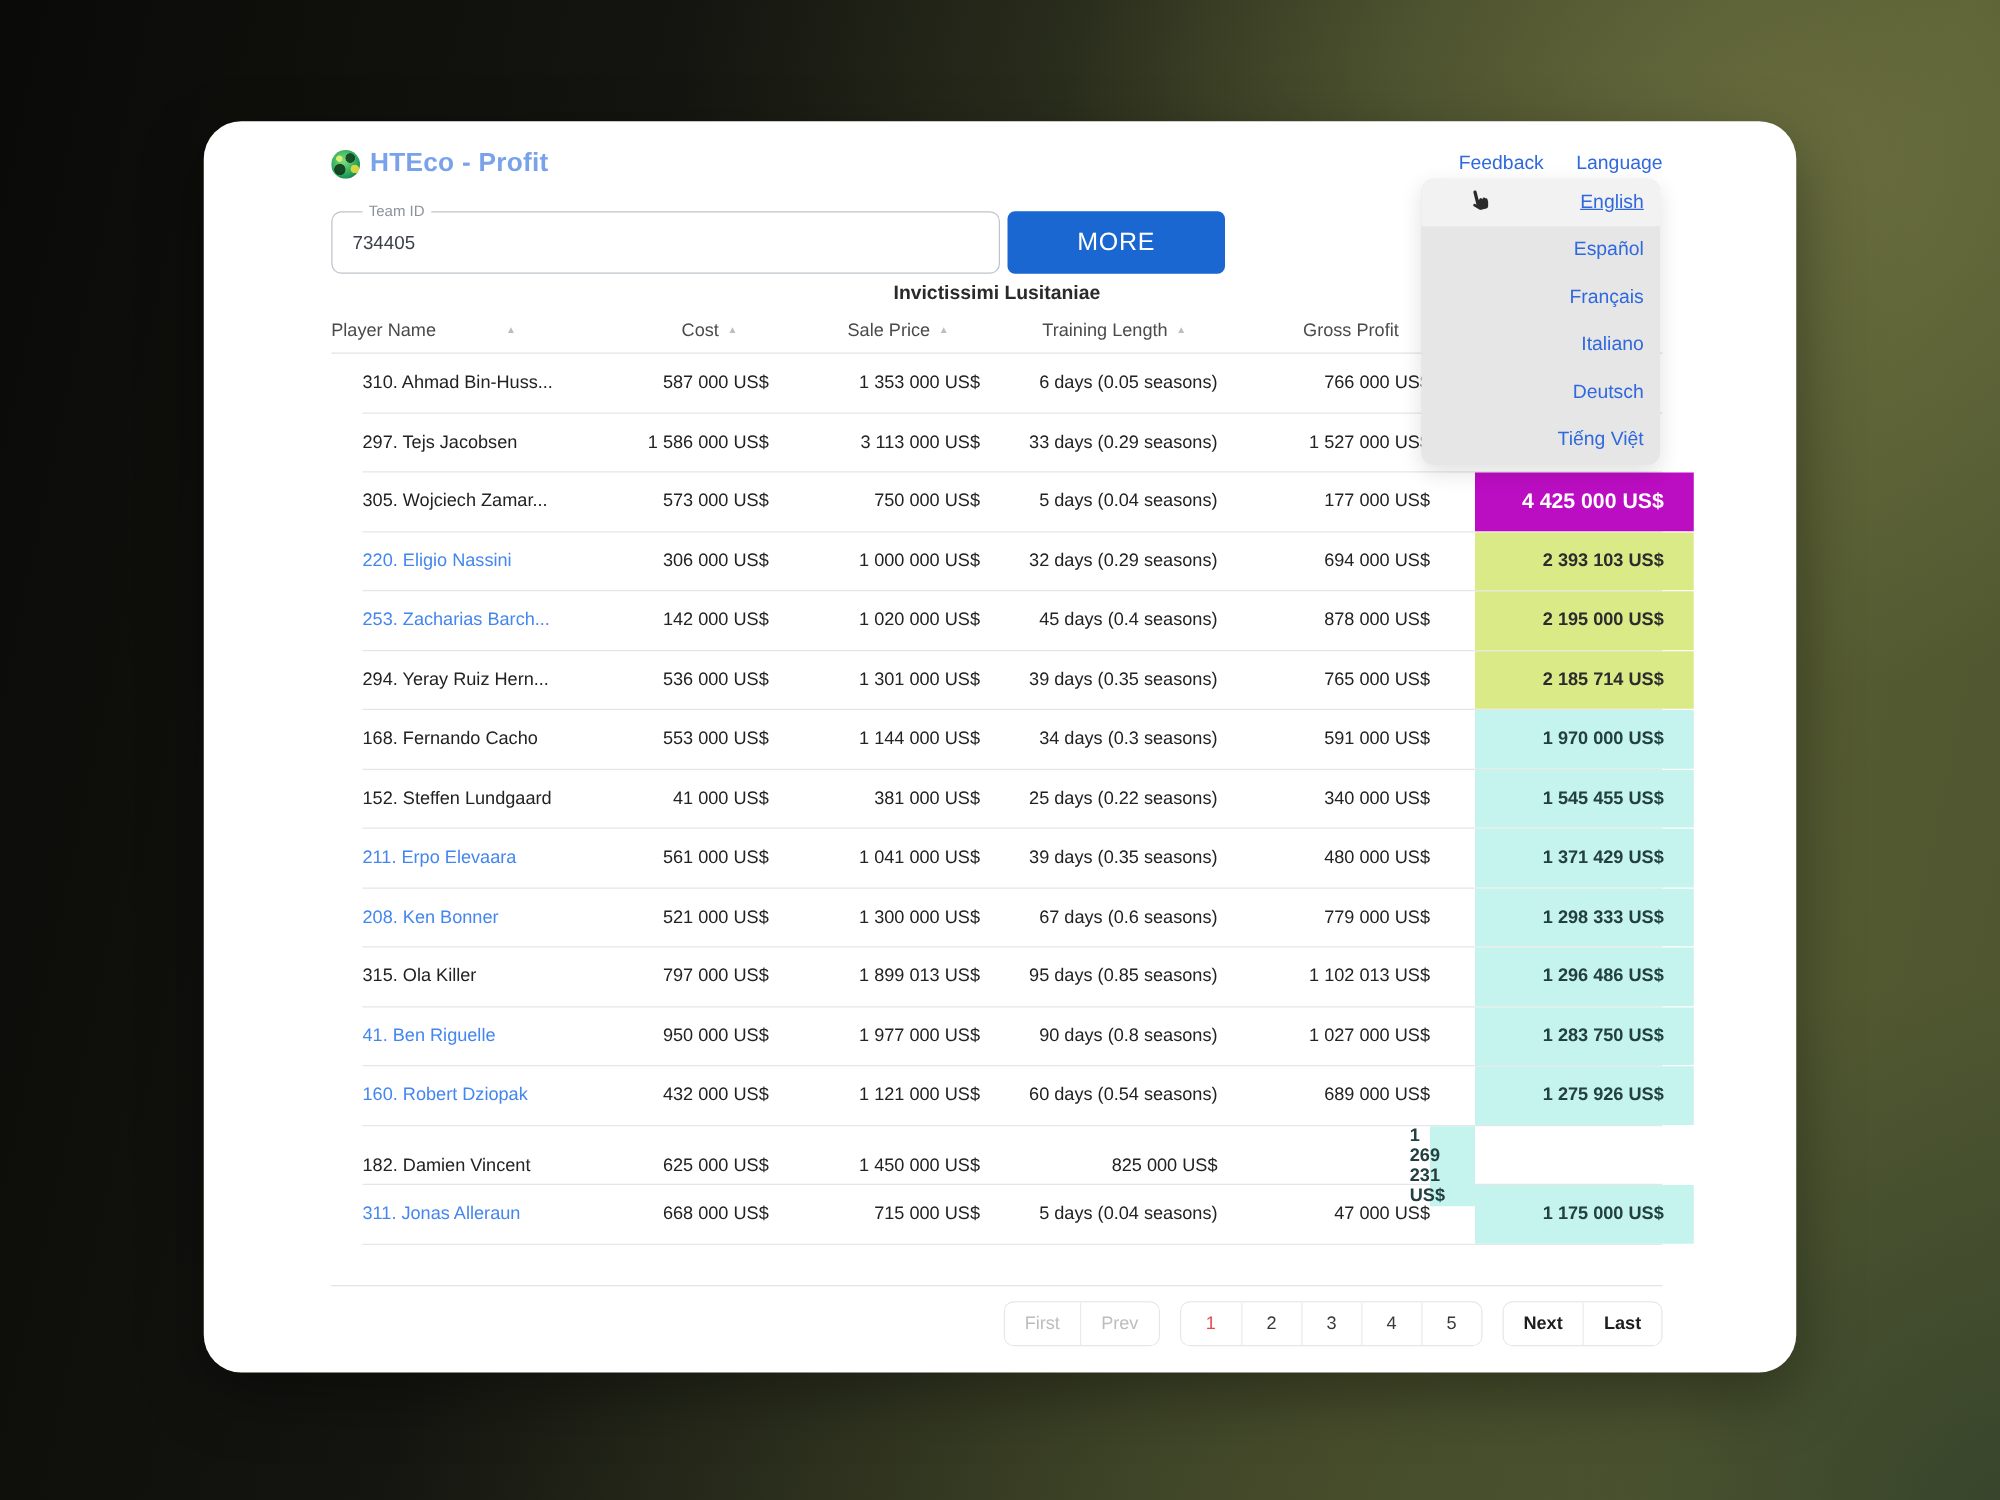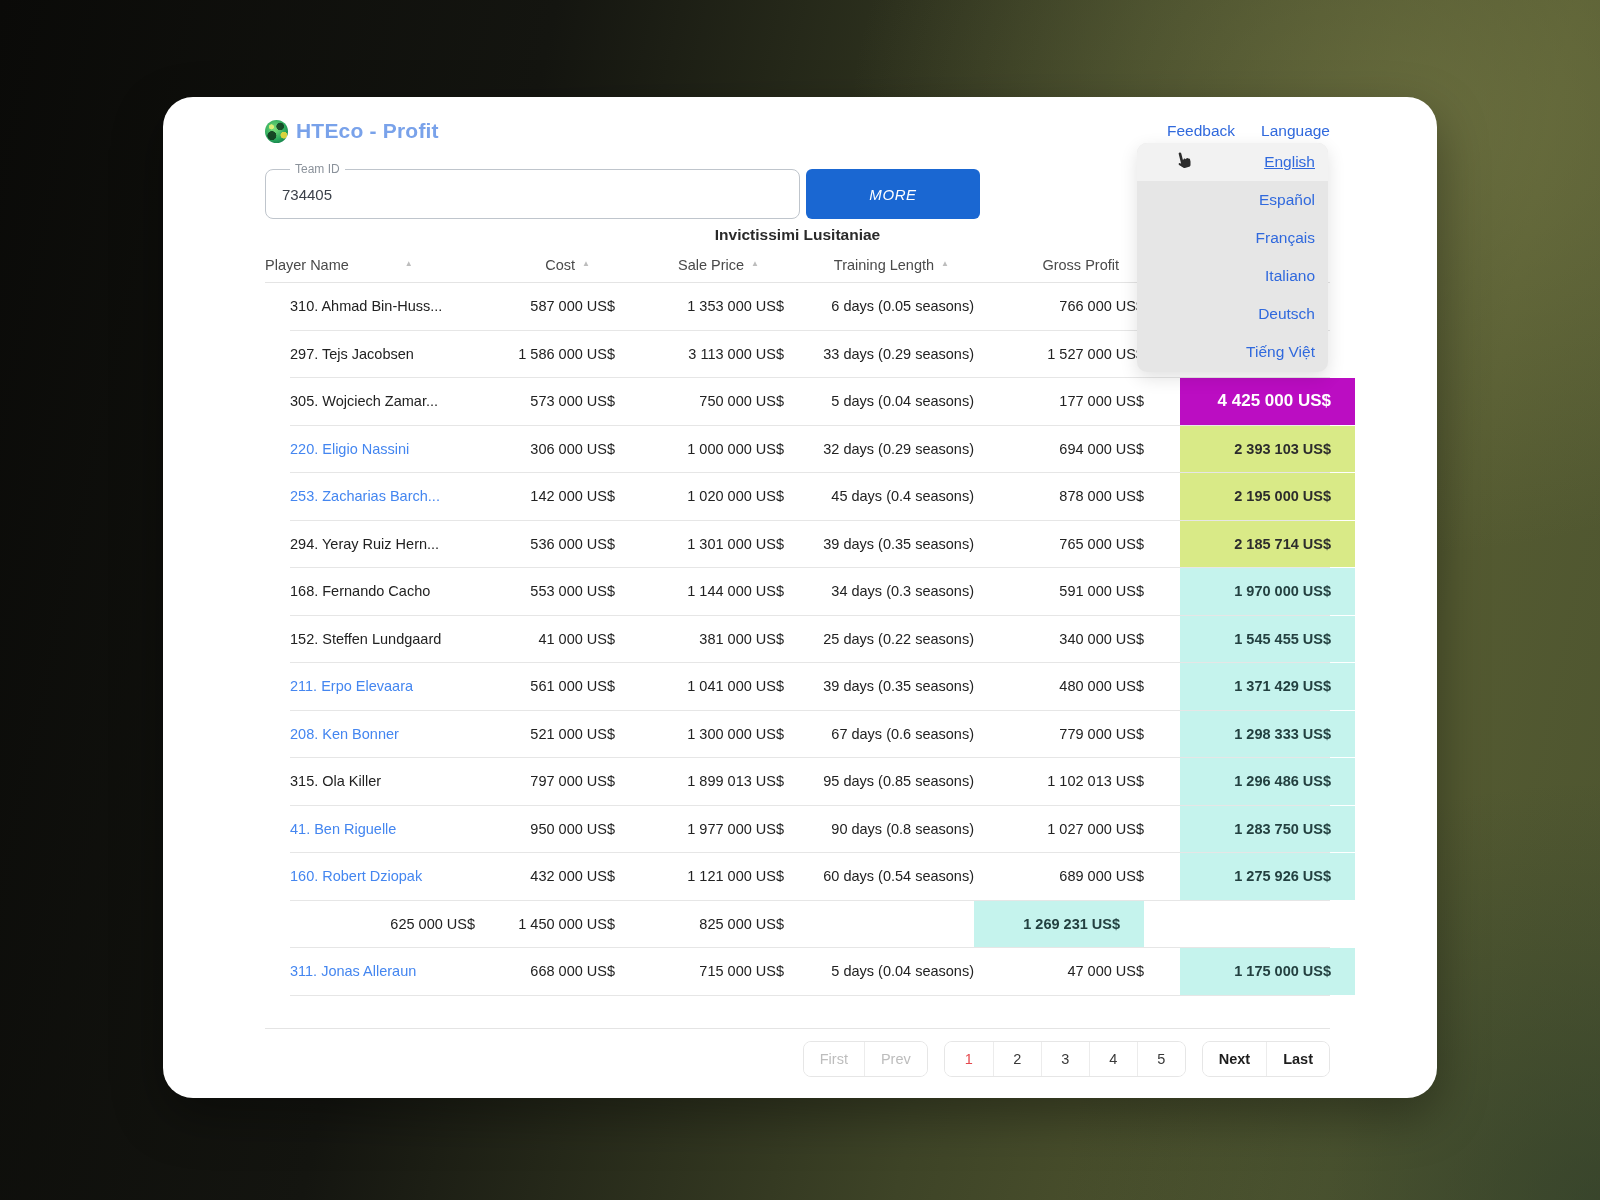--- a/index.html
+++ b/index.html
@@ -46,23 +46,22 @@
   .field-label {
     position:absolute; top:-8px; left:24px; background:#fff; padding:0 5px;
     font-size:12px; color:#8b929b;
   }
   .field input {
     width:100%; height:100%; border:none; outline:none; background:transparent;
     padding:0 16px; font-size:15px; color:#3c414a; font-family:"Liberation Sans", sans-serif;
   }
   .more-btn {
     width:174px; height:50px; border:none; border-radius:6px; cursor:pointer;
-    background:#1a67d2; color:#ffffff; font-size:15px; font-weight:500; letter-spacing:.6px;
+    background:#1a67d2; color:#ffffff; font-size:20px; font-weight:500; letter-spacing:.6px;
     font-family:"Liberation Sans", sans-serif;
-    font-style:italic;
   }
 
   
   .team-name { margin-top:7px; text-align:center; font-size:15.5px; font-weight:bold; color:#2a2a2a; }
 
   
   .tbl { margin-top:3px; width:1065px; }
   .thead, .tr { display:grid; grid-template-columns:185px 140px 169px 190px 170px 36px 175px; align-items:stretch; }
   .thead { height:36px; border-bottom:1px solid #e4e4e4; }
   .th { display:flex; align-items:center; font-size:14.5px; color:#4a4a4a; }
@@ -302,20 +301,23 @@
                 <span class="pname link">160. Robert Dziopak</span>
               </div>
     <div class="td c-cost">432 000 US$</div>
     <div class="td c-sale">1 121 000 US$</div>
     <div class="td c-train">60 days (0.54 seasons)</div>
     <div class="td c-gross">689 000 US$</div>
     <div class="td c-gap"></div>
     <div class="td c-profit bg-cyan">1 275 926 US$</div>
   </div>
             <div class="tr">
+    <div class="td c-player">
+                <span class="pname">182. Damien Vincent</span>
+              </div>
     <div class="td c-cost">625 000 US$</div>
     <div class="td c-sale">1 450 000 US$</div>
     <div class="td c-gross">825 000 US$</div>
     <div class="td c-gap"></div>
     <div class="td c-profit bg-cyan">1 269 231 US$</div>
   </div>
             <div class="tr">
     <div class="td c-player">
                 <span class="pname link">311. Jonas Alleraun</span>
               </div>

